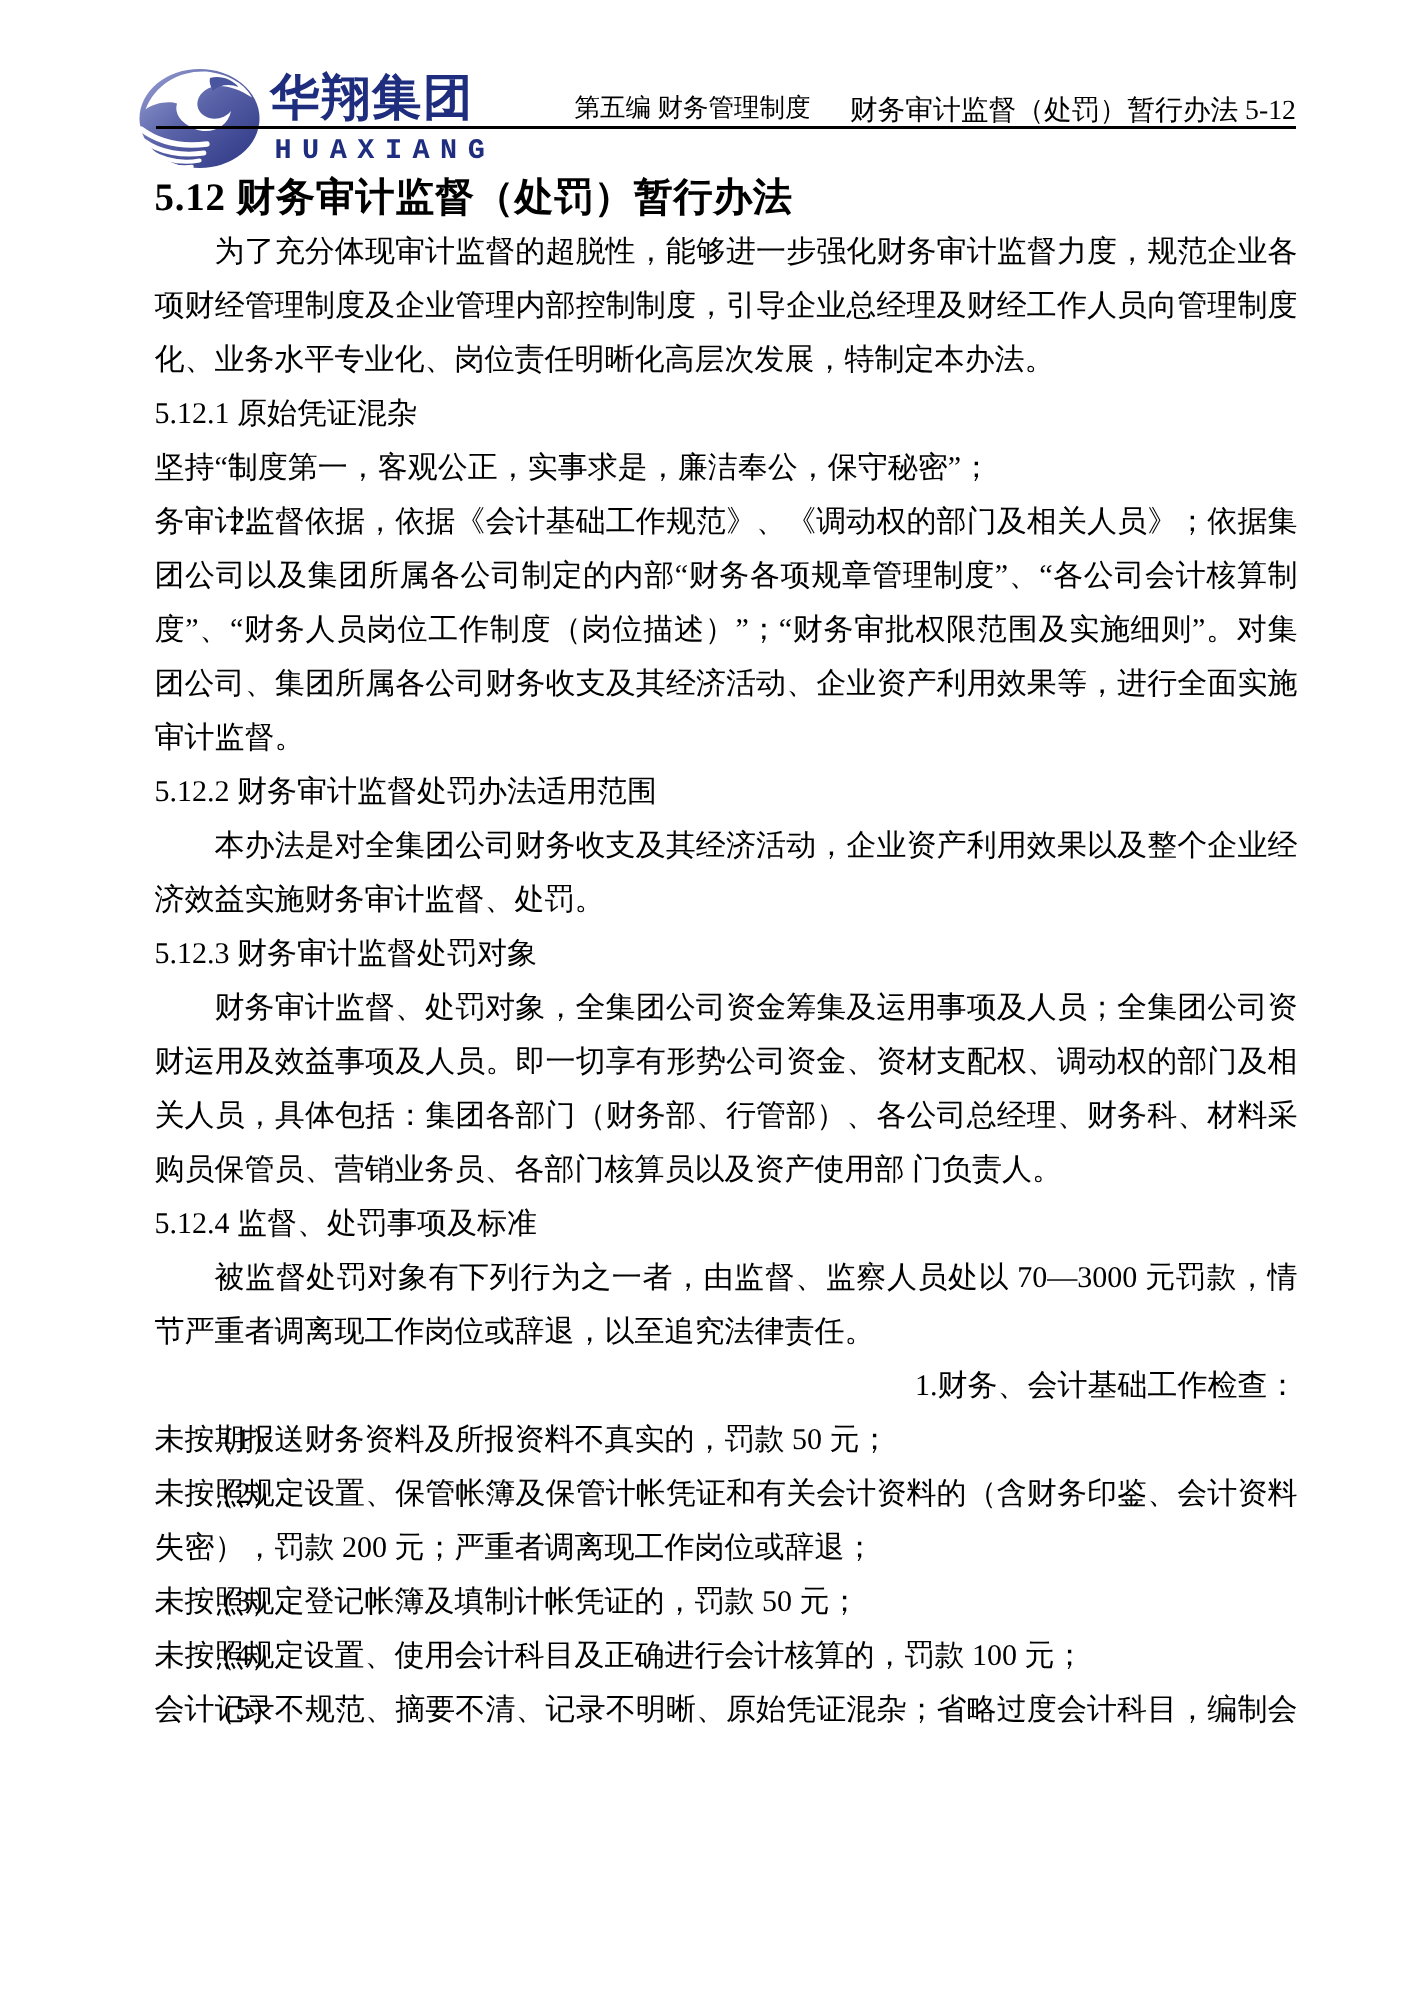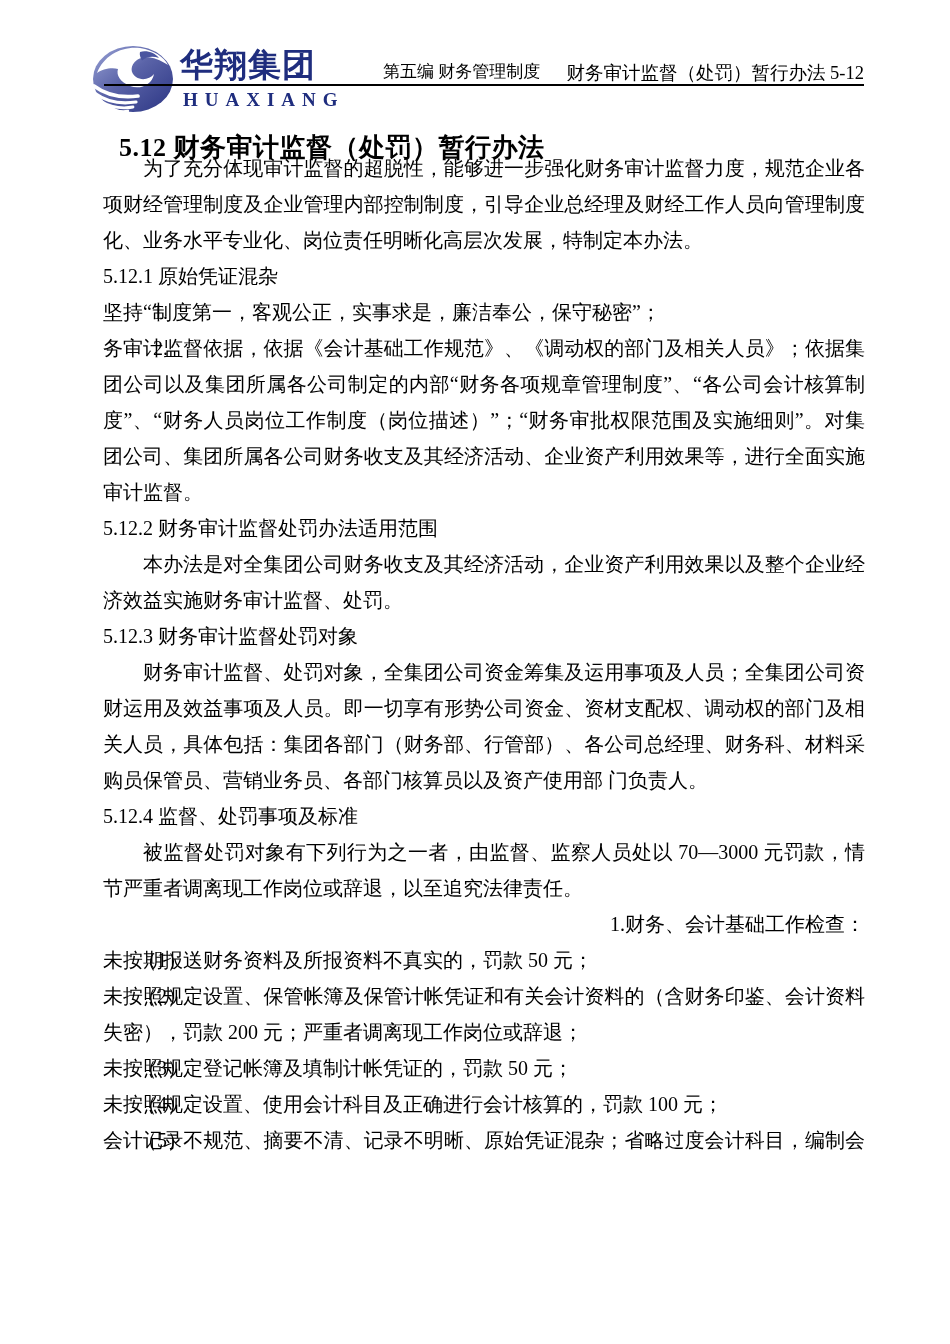--- a/index.html
+++ b/index.html
@@ -10,29 +10,29 @@
   }
   
   .logo-globe{position:absolute;left:92px;top:45px;width:85px;height:70px;}
   .logo-cn{
     position:absolute;left:180px;top:46px;
     font-family:"Liberation Sans","DejaVu Sans",sans-serif;
     font-weight:bold;font-size:33px;line-height:38px;letter-spacing:1px;color:#1f2d7e;
   }
   .logo-en{
     position:absolute;left:183px;top:89px;
-    font-family:Liberation Serif, serif;
+    font-family:Liberation Mono, monospace;
     font-weight:bold;font-size:19px;letter-spacing:7px;color:#1f2d7e;
   }
   .hdr-rule{position:absolute;left:104px;top:84px;width:760px;height:2px;background:#000;z-index:5;}
   .hdr-section{position:absolute;left:383px;top:60px;font-size:17px;white-space:nowrap;}
   .hdr-doc{position:absolute;right:86px;top:60px;font-size:18.5px;white-space:nowrap;text-align:right;}
   
   .title{
-    position:absolute;left:103px;top:114px;margin:16px;
+    position:absolute;left:103px;top:114px;margin:0;
     font-size:26px;font-weight:bold;letter-spacing:0.5px;
   }
   
   .content{
     position:absolute;left:103px;top:150px;width:762px;
     font-size:20px;line-height:36px;text-align:justify;
   }
   .content > div, .content > p{margin:0;padding:0;}
   .pind{text-indent:2em;}
   .h{text-align:left;}

